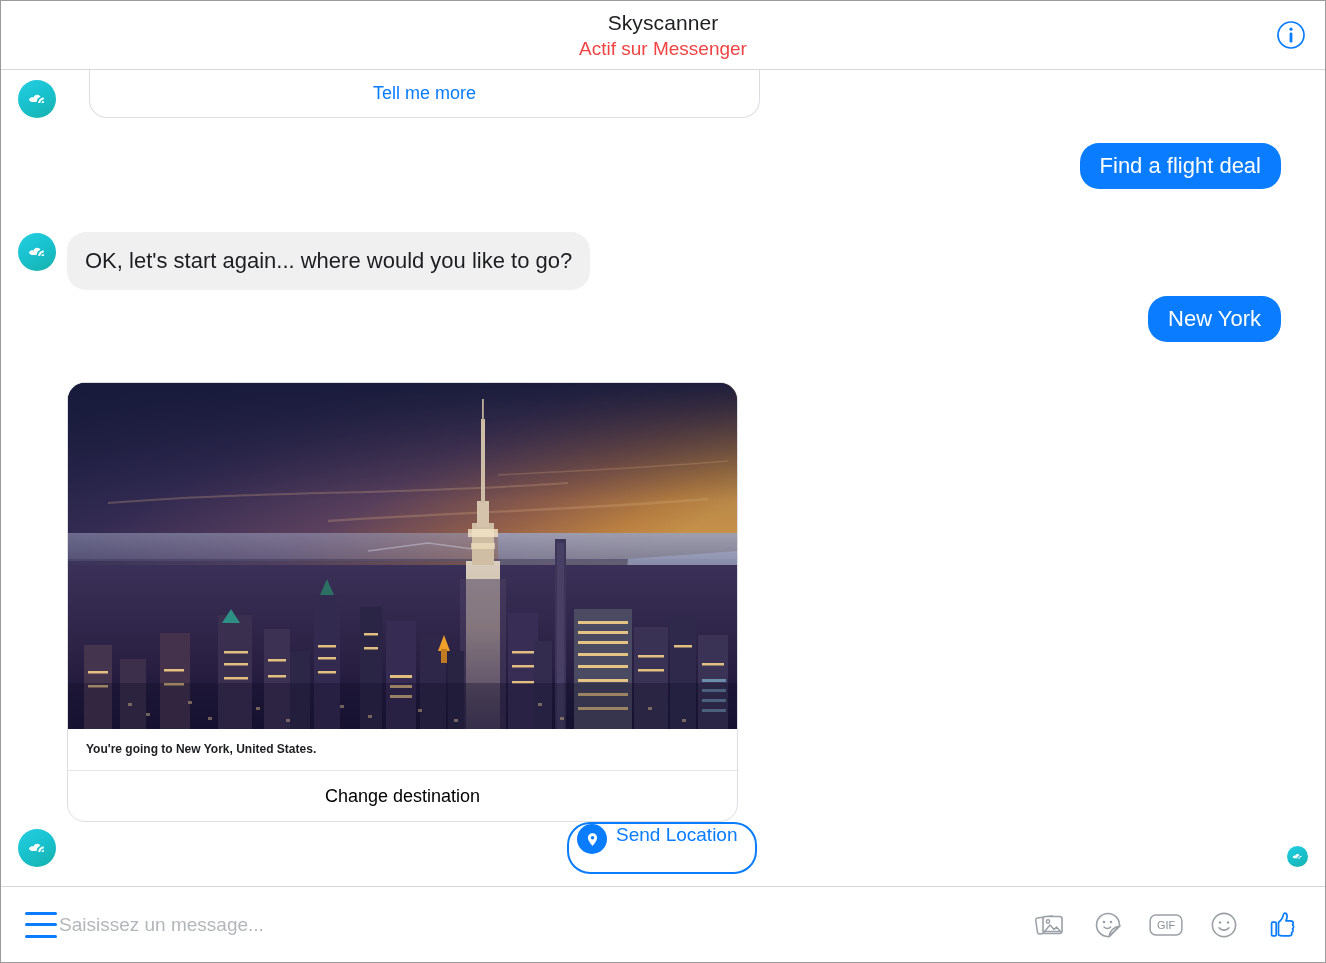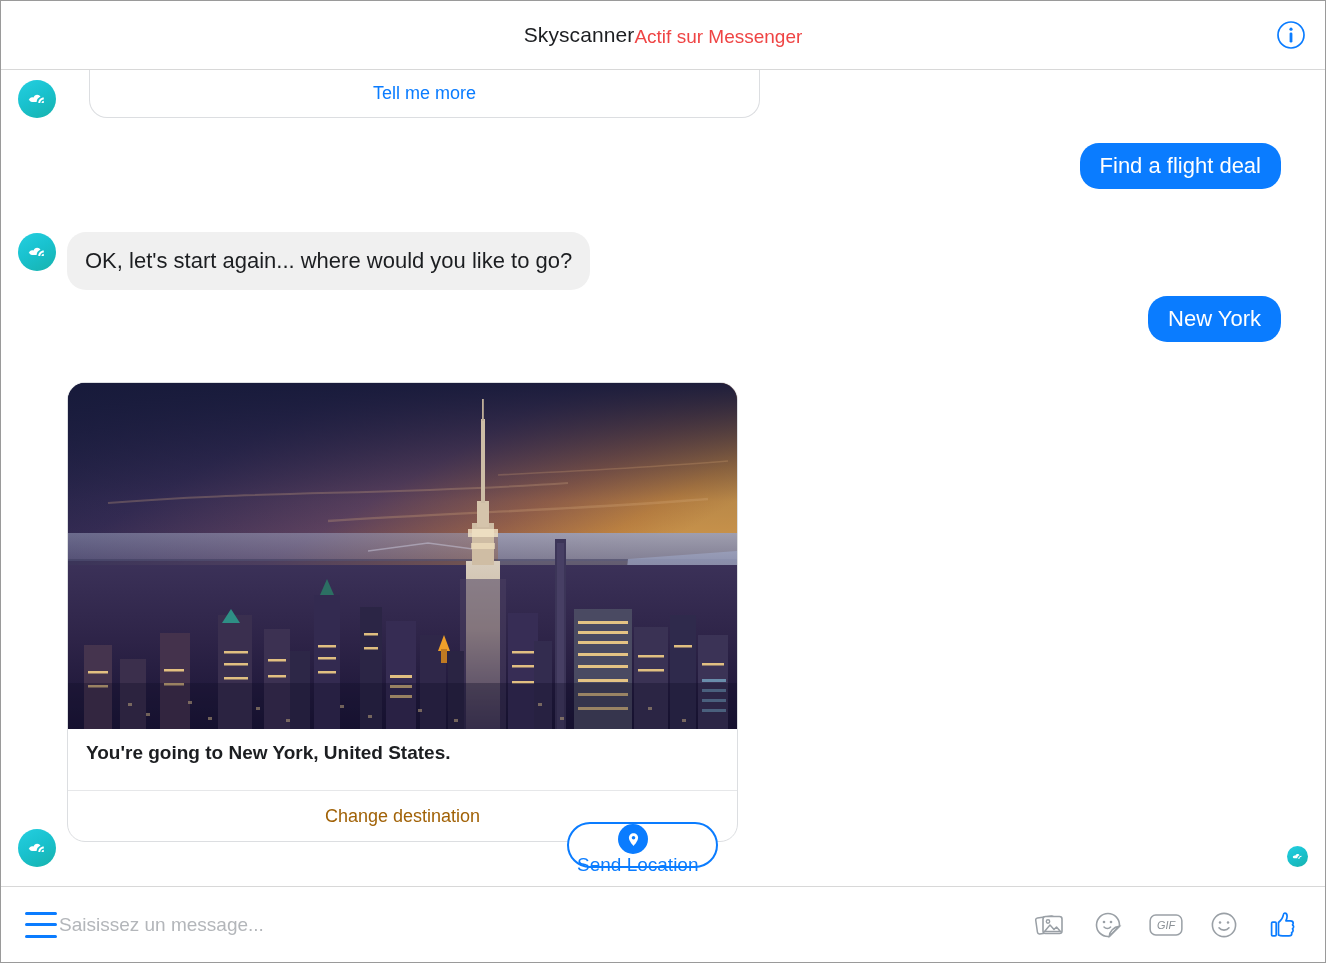--- a/index.html
+++ b/index.html
@@ -27,21 +27,21 @@
     top: 0; left: 0; right: 0;
     height: 68px;
     background: #ffffff;
     border-bottom: 1px solid #d8d8d8;
     display: flex;
     align-items: center;
     justify-content: center;
   }
   .header-titles {
     display: flex;
-    flex-direction: row;
+    flex-direction: column;
     align-items: center;
     line-height: 1.15;
   }
   .header-title {
     font-size: 21px;
     color: #1c1e21;
     letter-spacing: .1px;
   }
   .header-subtitle {
     font-size: 19px;
@@ -136,51 +136,49 @@
     border-radius: 18px;
     overflow: hidden;
   }
   .dest-photo {
     position: relative;
     height: 346px;
     overflow: hidden;
     background: #1b1733;
   }
   .dest-title {
-    padding: 13px 18px 26px 18px;
-    font-size: 19px;
+    padding: 13px 18px 14px 18px;
+    font-size: 12px;
     font-weight: bold;
     color: #1c1e21;
     border-bottom: 1px solid #e6e7e9;
   }
   .dest-action {
     height: 50px;
     display: flex;
     align-items: center;
     justify-content: center;
-    color: #a16207;
+    color: #000000;
     font-size: 18px;
     cursor: pointer;
   }
 
   
   .quick-reply {
     position: absolute;
     left: 566px;
     top: 821px;
-    height: 46px;
+    height: 52px;
     box-sizing: border-box;
     background: #ffffff;
     border: 2px solid #0a7cff;
     border-radius: 23px;
     display: flex;
-    align-items: center;
     padding: 0 17px 0 8px;
     cursor: pointer;
-    flex-direction: column;
   }
   .qr-pin {
     width: 30px; height: 30px;
     border-radius: 50%;
     background: #0a7cff;
     display: flex;
     align-items: center;
     justify-content: center;
     margin-right: 9px;
     flex: none;
@@ -236,21 +234,20 @@
     font-size: 19px;
     color: #404040;
     background: transparent;
   }
   .composer-input::placeholder { color: #b3b6ba; }
   .composer-tools {
     display: flex;
     align-items: center;
     gap: 24px;
     margin-right: 26px;
-    font-style: italic;
   }
   .tool {
     width: 34px; height: 34px;
     display: flex;
     align-items: center;
     justify-content: center;
     cursor: pointer;
   }
 </style>
 </head>

